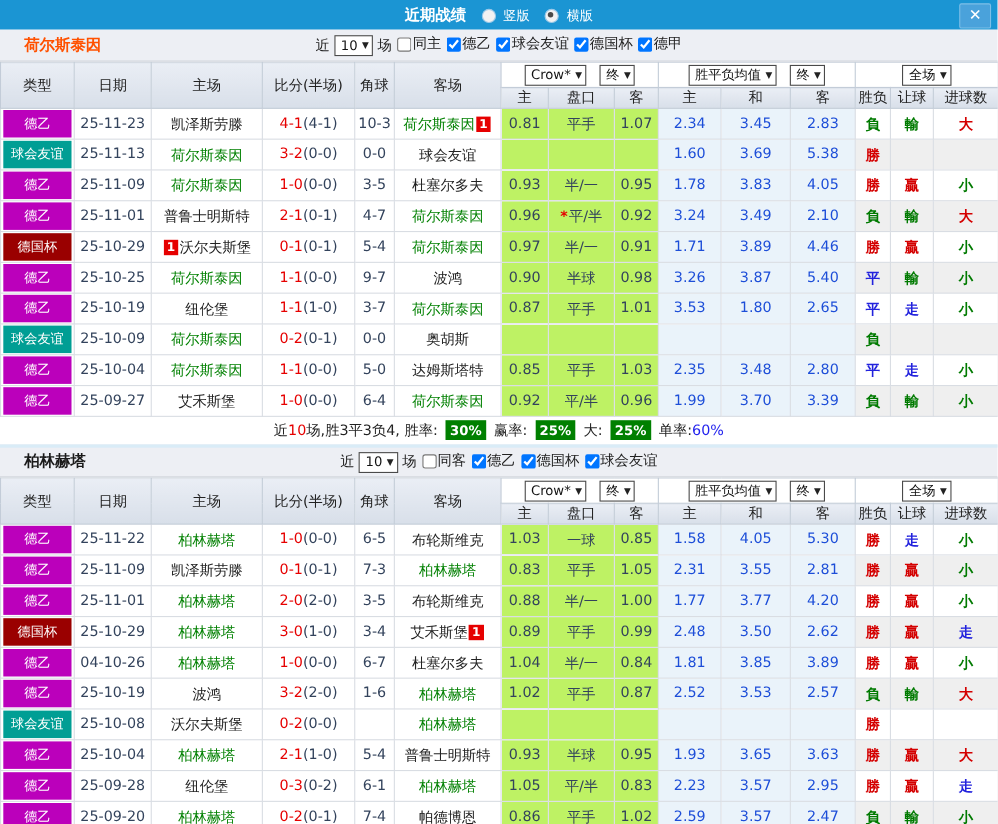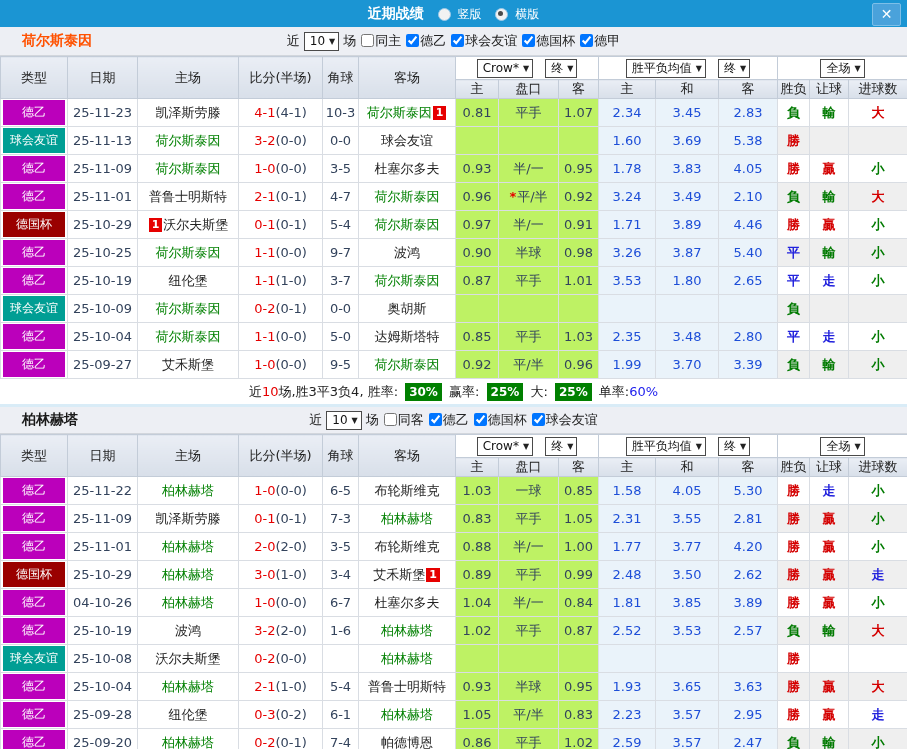--- a/index.html
+++ b/index.html
@@ -310,21 +310,21 @@
           <td class="c-res" style="color: rgb(34, 34, 221);">走</td>
           <td class="c-res" style="color: rgb(0, 122, 0);">小</td>
         </tr>
         <tr>
           <td class="c-league">
             <span class="league-tag" style="background: rgb(187, 0, 187);">德乙</span>
           </td>
           <td class="c-date">25-09-27</td>
           <td class="c-team"><span>艾禾斯堡</span></td>
           <td class="c-score"><span class="score-main">1-0</span><span class="score-half">(0-0)</span></td>
-          <td class="c-corners">9-5</td>
+          <td class="c-corners">6-4</td>
           <td class="c-team"><span style="color: rgb(0, 128, 0);">荷尔斯泰因</span></td>
           <td class="c-crow">0.92</td>
           <td class="c-crow">平/半</td>
           <td class="c-crow">0.96</td>
           <td class="c-avg">1.99</td>
           <td class="c-avg">3.70</td>
           <td class="c-avg">3.39</td>
           <td class="c-res alt" style="color: rgb(0, 122, 0);">負</td>
           <td class="c-res alt" style="color: rgb(0, 122, 0);">輸</td>
           <td class="c-res alt" style="color: rgb(0, 122, 0);">小</td>

